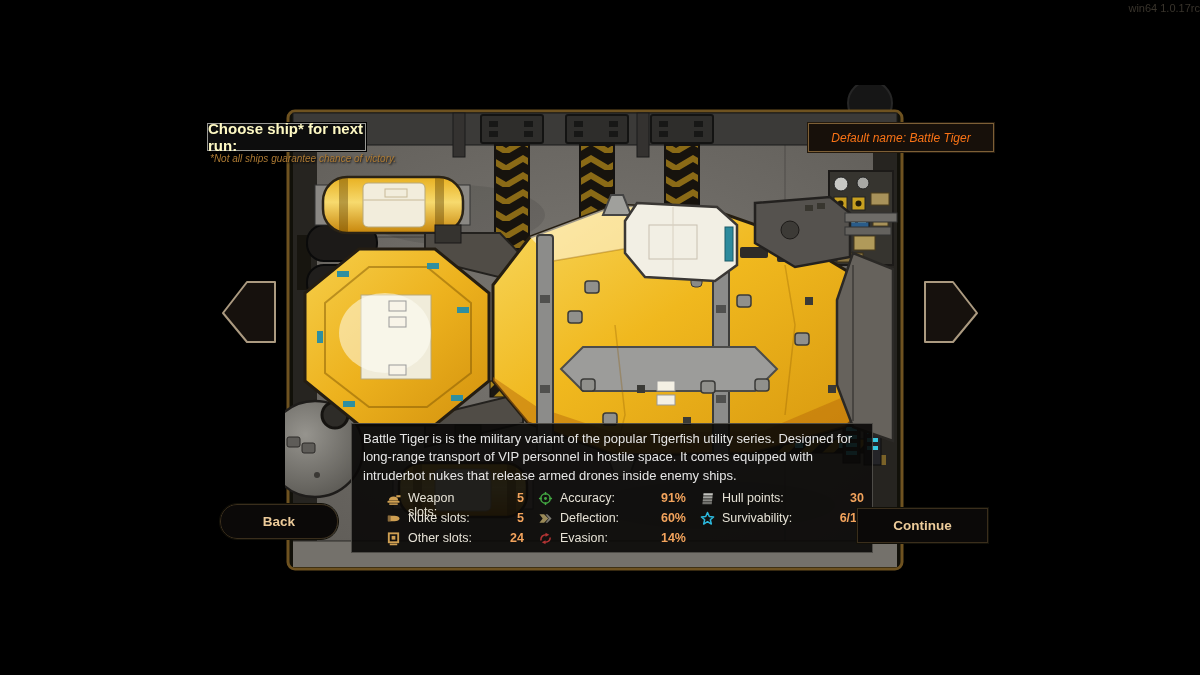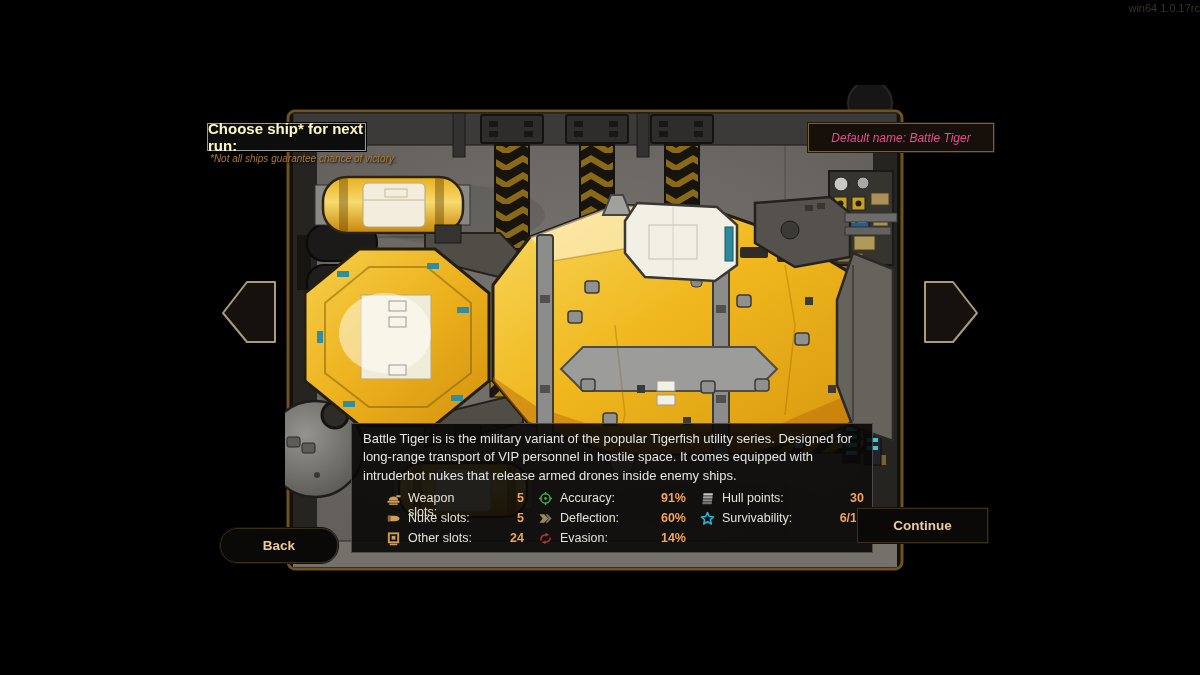--- a/index.html
+++ b/index.html
@@ -8,37 +8,37 @@
   .abs{position:absolute;}
   .version{top:2px;left:0;width:1200px;text-align:right;color:#39342c;font-size:11px;}
   .scene{left:285px;top:85px;}
   .choose-box{left:207px;top:123px;width:157px;height:26px;background:#0d0d0d;
       border:1px solid #9a9a96;box-shadow:0 0 0 1px #000;display:flex;align-items:center;
       justify-content:center;color:#fef9c3;font-size:15px;font-weight:bold;}
   .disclaimer{left:210px;top:153px;color:#ad7a33;font-size:10px;font-style:italic;
       text-shadow:1px 1px 2px #000;}
   .default-name-box{left:808px;top:123px;width:184px;height:27px;background:#17100a;
       border:1px solid #7d5f36;box-shadow:0 0 0 1px #241a0e;display:flex;align-items:center;
-      justify-content:center;color:#ec4899;font-size:12px;font-style:italic;}
+      justify-content:center;color:#f97316;font-size:12px;font-style:italic;}
   .nav-arrow{width:56px;height:64px;cursor:pointer;}
   .arrow-left{left:221px;top:280px;}
   .arrow-right{left:923px;top:280px;}
   .info-panel{left:351px;top:423px;width:522px;height:130px;background:rgba(9,8,7,0.9);
       border:1px solid rgba(150,148,140,0.45);box-sizing:border-box;}
   .desc{padding:6px 12px 3px 11px;color:#e5e5e5;font-size:13px;line-height:1.42;}
   .stats{display:grid;grid-template-columns:152px 162px 178px;padding:3px 6px 0 34px;}
   .stat-row{display:flex;height:20px;}
   .sicon{width:17px;height:15px;flex:0 0 17px;margin-right:5px;display:inline-flex;}
   .slabel{color:#e6e2d6;font-size:12.5px;flex:1;}
   .svalue{color:#f2a35c;font-size:12.5px;font-weight:bold;text-align:right;width:44px;
       padding-right:14px;}
   .game-btn{width:116px;height:33px;background:#0b0908;border:1px solid #3a2e1c;
       outline:1px solid #121008;display:flex;align-items:center;justify-content:center;
       color:#eccb9a;font-size:13.5px;font-weight:bold;cursor:pointer;}
-  .btn-back{left:220px;top:528px;border-radius:17px;}
+  .btn-back{left:220px;top:504px;border-radius:17px;}
   .btn-continue{left:857px;top:508px;width:129px;}
 </style>
 </head>
 <body>
 
 <div class="abs version">win64 1.0.17rc</div>
 
 <svg class="abs scene" width="620" height="500" viewBox="0 0 620 500">
   <defs>
     <linearGradient id="hullGrad" x1="0" y1="0" x2="1" y2="1">

